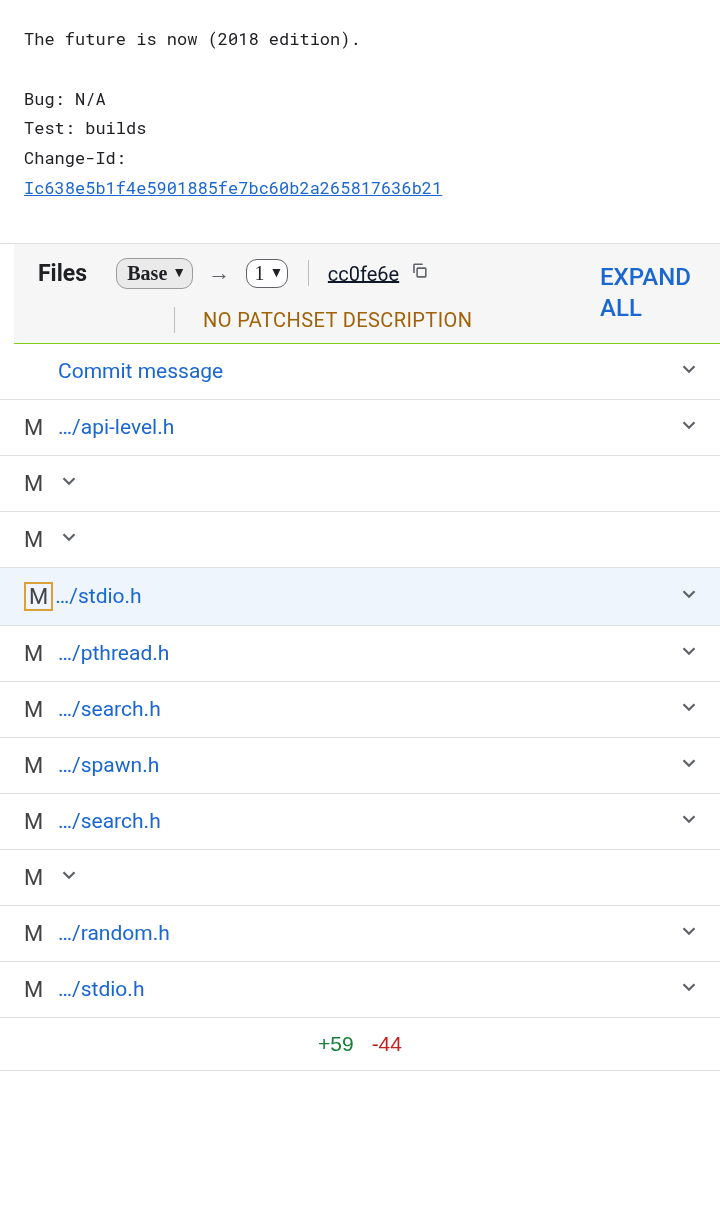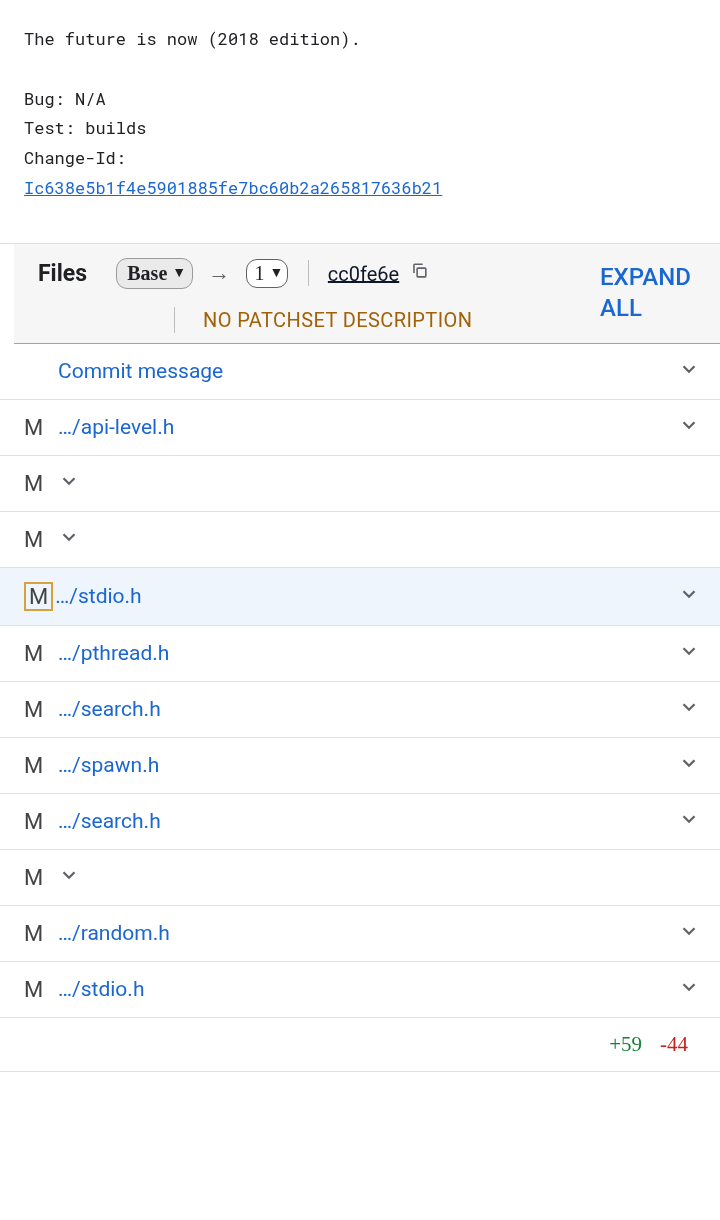--- a/index.html
+++ b/index.html
@@ -137,24 +137,24 @@
     text-overflow: ellipsis;
   }
   .indent-commit .file-link { margin-left: 34px; }
   .chevron {
     color: #5f6368;
     cursor: pointer;
   }
   .chevron svg { width: 22px; height: 22px; }
   .totals-row {
     display: flex;
-    justify-content: flex-end;
+    justify-content: center;
     padding: 14px 32px;
     font-size: 21px;
-    font-family: Liberation Serif, serif;
+    font-family: Liberation Sans, sans-serif;
   }
   .adds { color: #188038; margin-right: 18px; }
   .dels { color: #c5221f; }
 </style>
 </head>
 <body>
 
 <div class="commit-msg"><span>The future is now (2018 edition).</span>
 
 <span>Bug:</span> <span>N/A</span>

